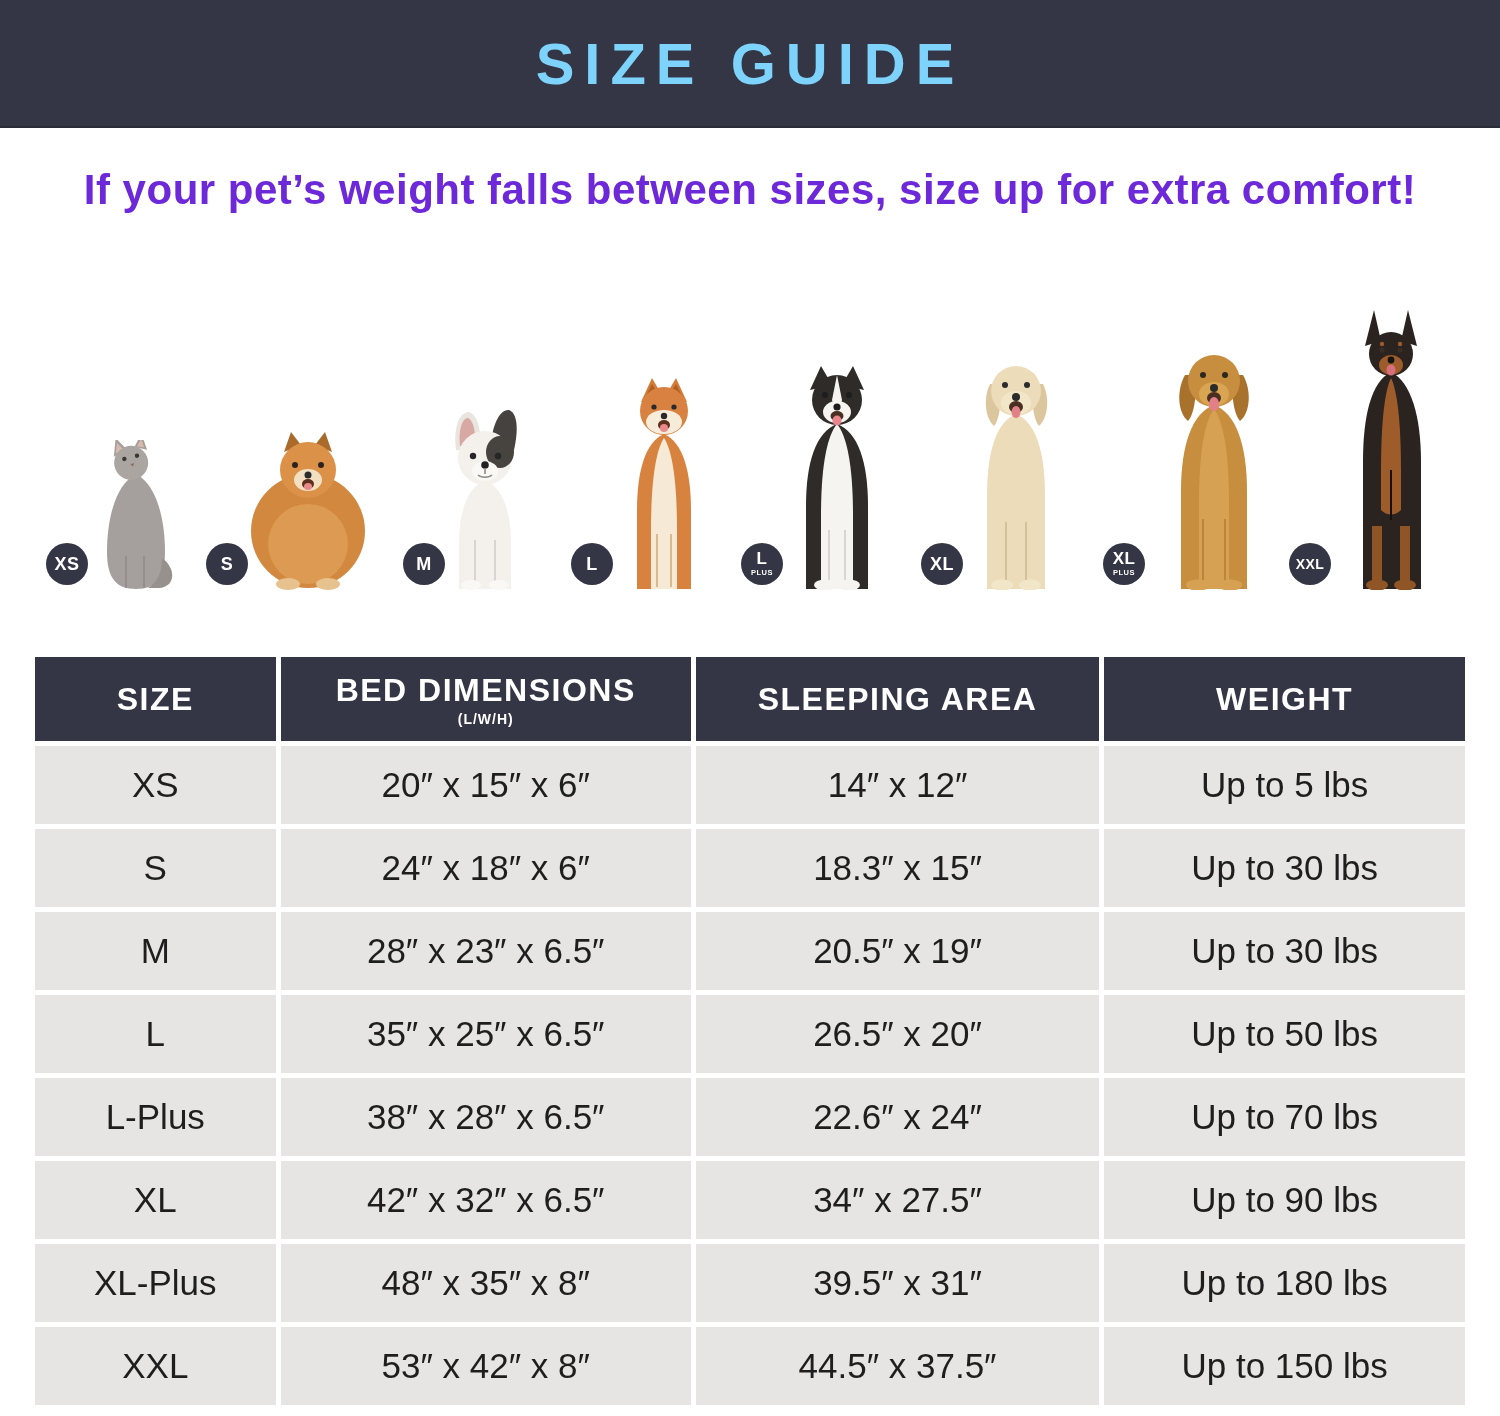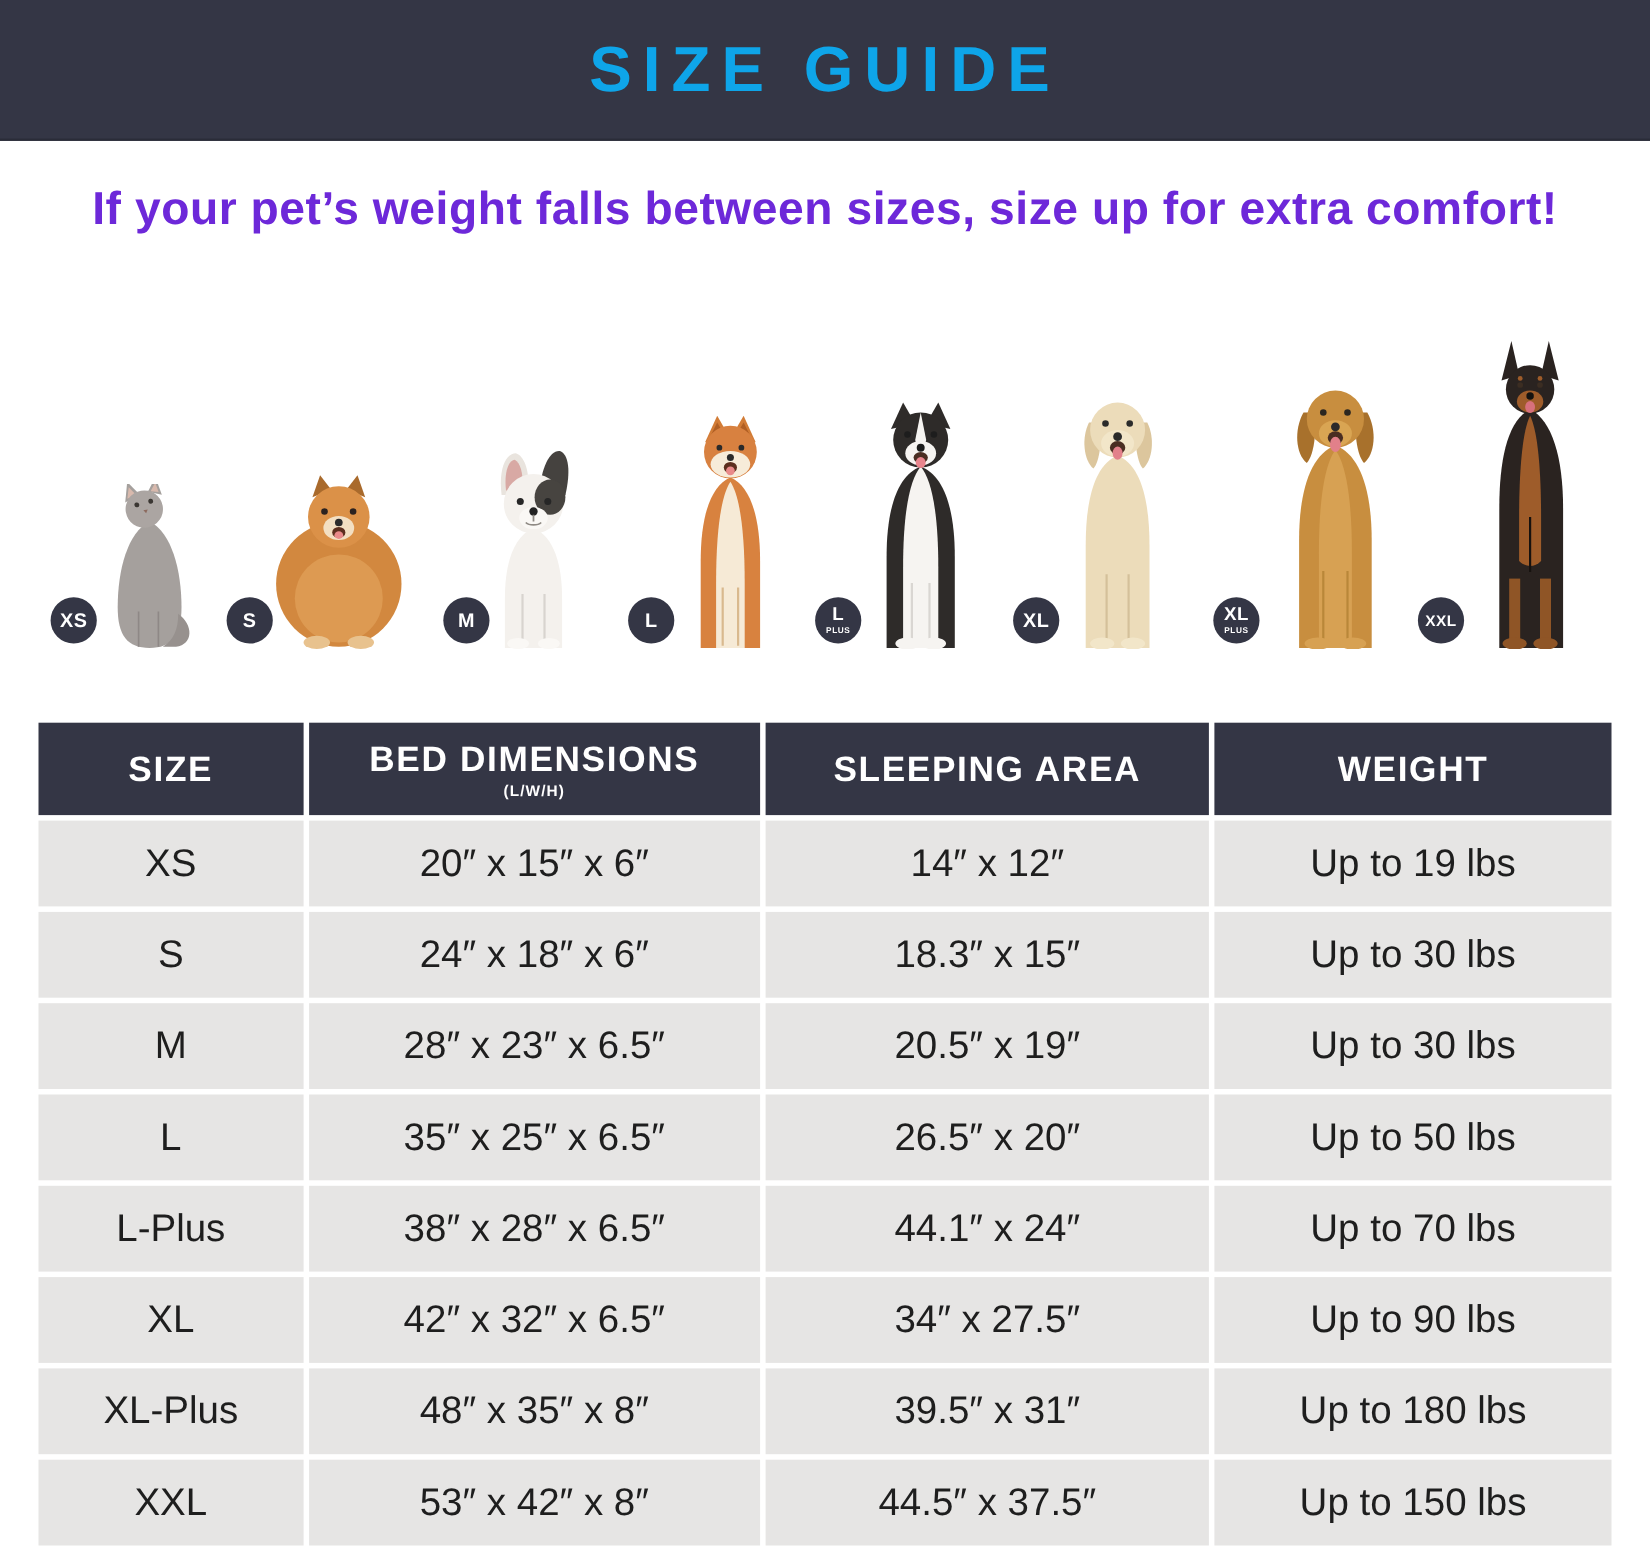--- a/index.html
+++ b/index.html
@@ -8,21 +8,21 @@
     position: relative; width: 1500px; height: 1416px;
     background: #ffffff; overflow: hidden; margin: 0 auto;
   }
   
   .top-bar {
     position: absolute; top: 0; left: 0; width: 1500px; height: 128px;
     background: #343645; border-bottom: 2px solid #2a2c38;
     display: flex; align-items: center; justify-content: center;
   }
   .top-bar h1 {
-    color: #0ea5e9; font-size: 58px; font-weight: bold;
+    color: #7dd3fc; font-size: 58px; font-weight: bold;
     letter-spacing: 10px; text-align: center;
   }
   
   .subtitle {
     position: absolute; top: 166px; left: 0; width: 1500px;
     text-align: center; color: #6d28d9;
     font-size: 42px; font-weight: bold; letter-spacing: 0.5px;
   }
   
   .pets-band { position: absolute; top: 280px; left: 0; width: 1500px; height: 330px; }
@@ -274,21 +274,21 @@
           <th>
             <span>WEIGHT</span>
           </th>
         </tr>
       </thead>
       <tbody>
         <tr>
           <td>XS</td>
           <td>20″ x 15″ x 6″</td>
           <td>14″ x 12″</td>
-          <td>Up to 19 lbs</td>
+          <td>Up to 5 lbs</td>
         </tr>
         <tr>
           <td>S</td>
           <td>24″ x 18″ x 6″</td>
           <td>18.3″ x 15″</td>
           <td>Up to 30 lbs</td>
         </tr>
         <tr>
           <td>M</td>
           <td>28″ x 23″ x 6.5″</td>
@@ -297,21 +297,21 @@
         </tr>
         <tr>
           <td>L</td>
           <td>35″ x 25″ x 6.5″</td>
           <td>26.5″ x 20″</td>
           <td>Up to 50 lbs</td>
         </tr>
         <tr>
           <td>L-Plus</td>
           <td>38″ x 28″ x 6.5″</td>
-          <td>44.1″ x 24″</td>
+          <td>22.6″ x 24″</td>
           <td>Up to 70 lbs</td>
         </tr>
         <tr>
           <td>XL</td>
           <td>42″ x 32″ x 6.5″</td>
           <td>34″ x 27.5″</td>
           <td>Up to 90 lbs</td>
         </tr>
         <tr>
           <td>XL-Plus</td>

